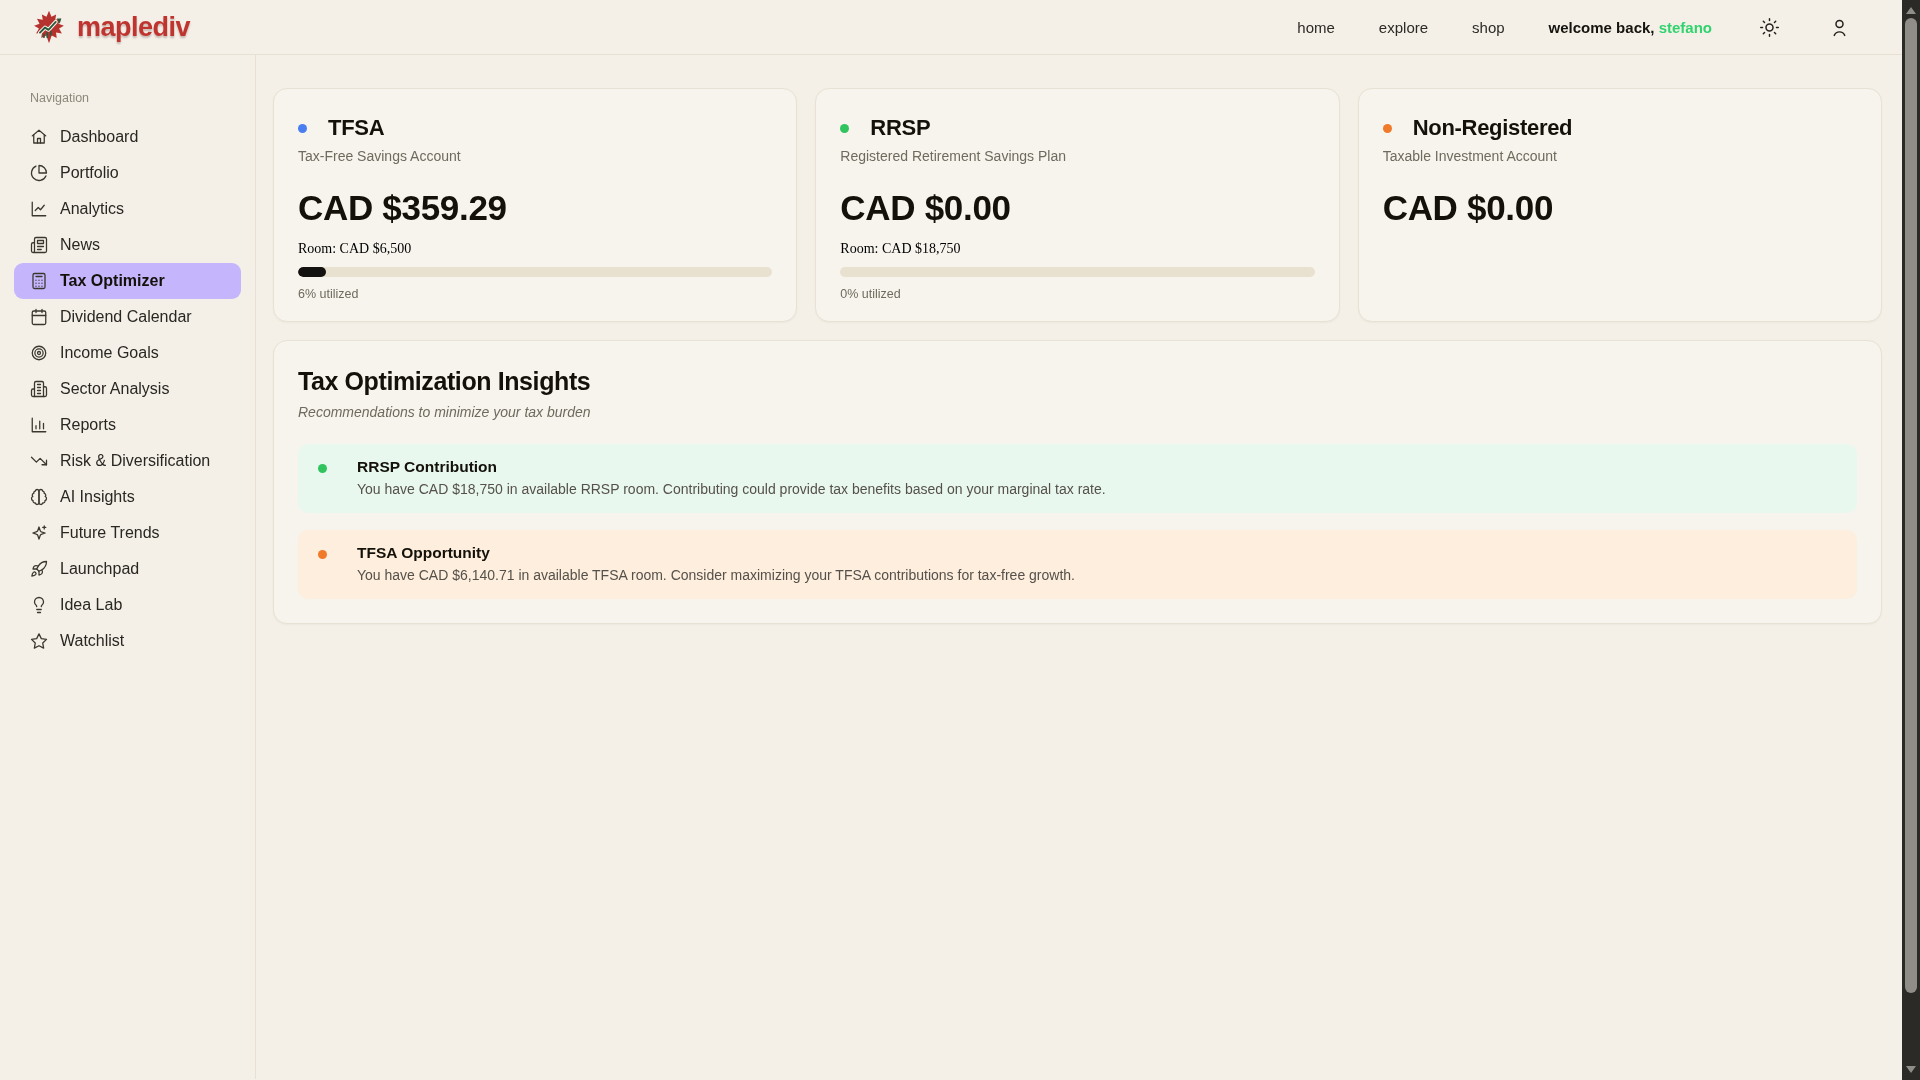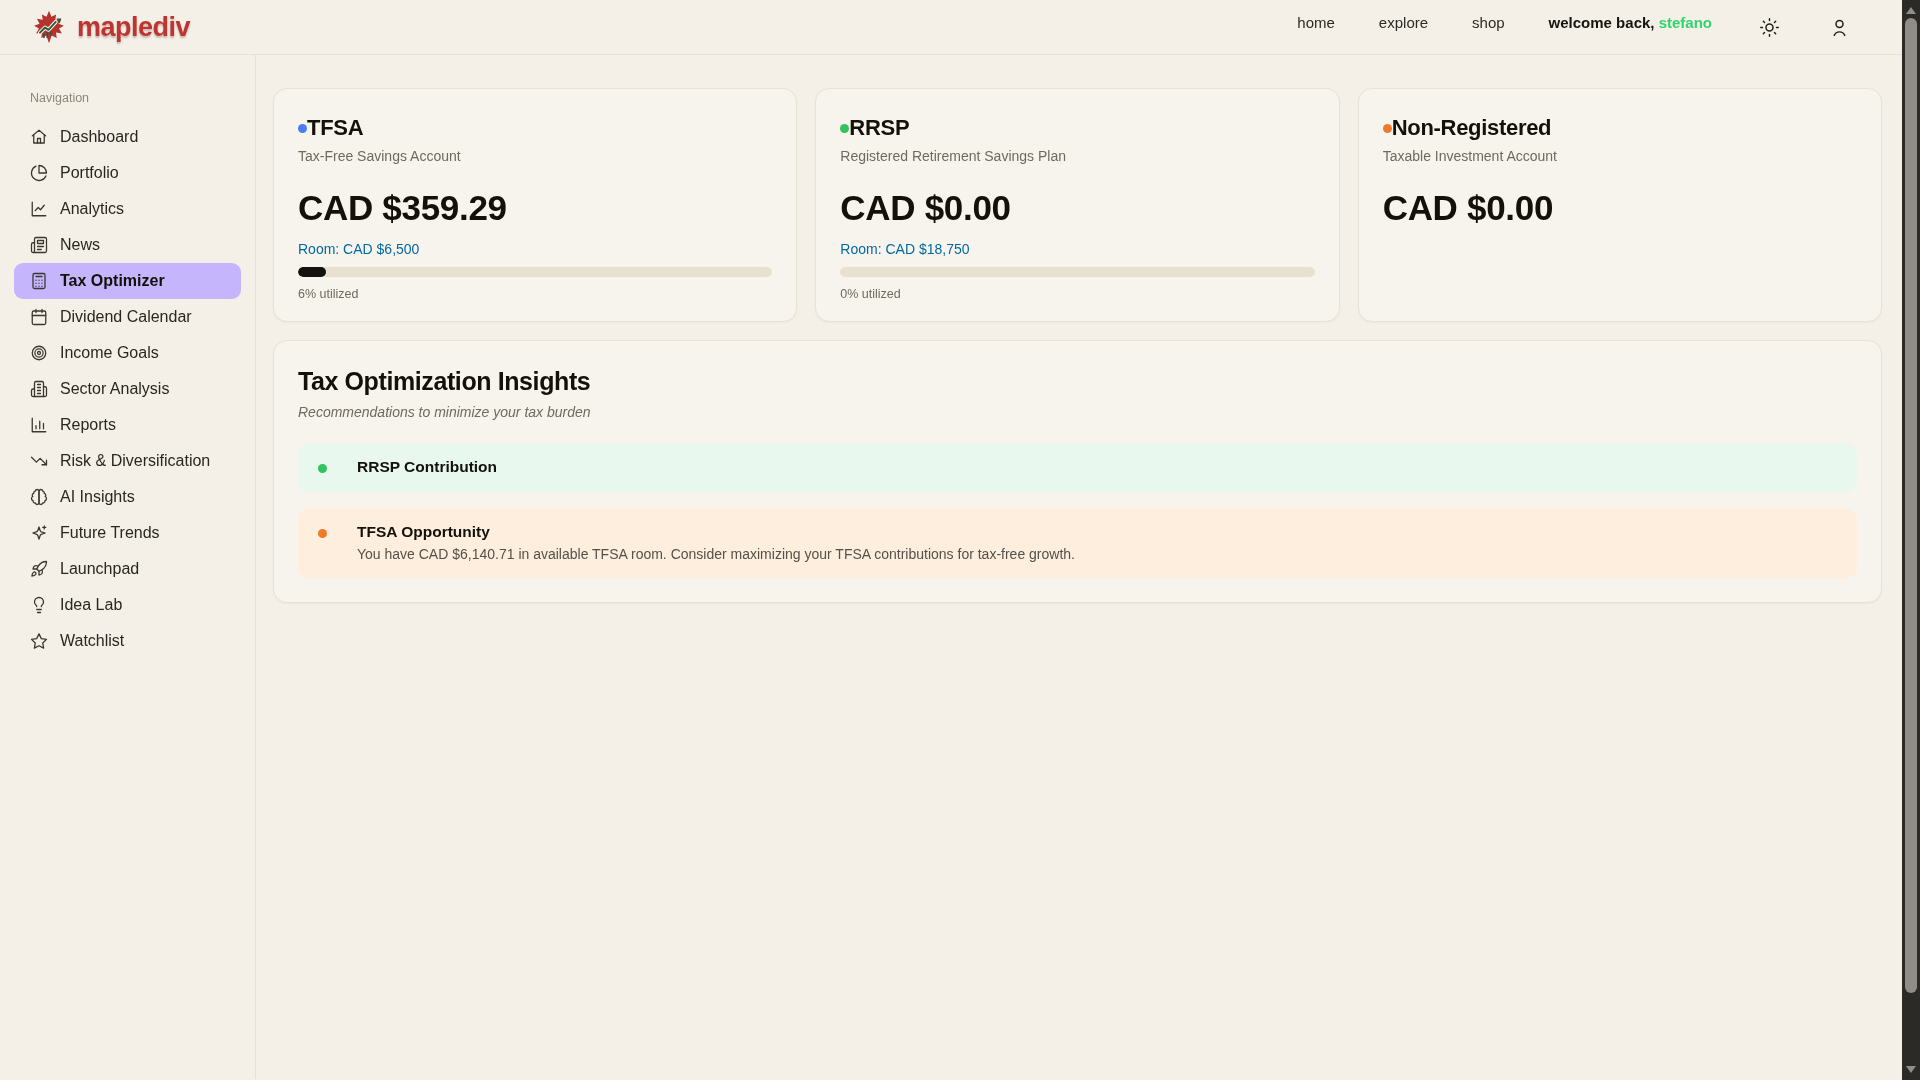--- a/index.html
+++ b/index.html
@@ -13,21 +13,21 @@
   
   .topbar {
     height:55px; display:flex; align-items:center; justify-content:space-between;
     padding:0 50px 0 30px; border-bottom:1px solid #e7e1d3; background:#f4f0e8;
   }
   .brand { display:flex; align-items:center; gap:9px; }
   .brand-name {
     font-size:27px; font-weight:700; letter-spacing:-0.5px; color:#c0342f;
     text-shadow:0 2px 2px rgba(60,20,15,0.25);
   }
-  .topnav { display:flex; align-items:flex-start; gap:44px; }
+  .topnav { display:flex; align-items:center; gap:44px; }
   .topnav a { text-decoration:none; color:#2c2a25; font-size:15px; cursor:pointer; }
   .welcome { font-size:15px; font-weight:700; color:#16140f; }
   .welcome .uname { color:#31d36e; }
   .icon-btn { display:flex; align-items:center; justify-content:center; width:26px; height:26px; cursor:pointer; color:#23211c; }
 
   
   .shell { display:flex; height:1024px; }
 
   
   .sidebar { width:256px; flex:none; border-right:1px solid #e7e1d3; padding:36px 14px 0; }
@@ -39,26 +39,26 @@
   .nav-item.active { background:#c4b5fd; font-weight:700; color:#131109; }
   .nav-icon { display:flex; align-items:center; color:#3a372f; flex:none; }
 
   
   .main { flex:1; padding:33px 20px 0 17px; }
   .cards { display:grid; grid-template-columns:repeat(3,1fr); gap:18px; }
   .card {
     background:#f7f4ed; border:1px solid #e8e2d4; border-radius:14px;
     padding:26px 24px; height:234px; box-shadow:0 1px 2px rgba(90,80,60,0.05);
   }
-  .card-title-row { display:flex; align-items:center; gap:0; }
+  .card-title-row { display:flex; align-items:center; gap:21px; }
   .dot { width:9px; height:9px; border-radius:50%; flex:none; }
   .card-title { font-size:22px; font-weight:700; letter-spacing:-0.3px; color:#131109; }
   .card-sub { font-size:14px; color:#6f6a5e; margin-top:7px; }
   .card-balance { font-size:35px; font-weight:700; letter-spacing:-0.3px; margin-top:24px; color:#131109; }
-  .card-room { font-size:14px; color:#0369a1; margin-top:13px; }
+  .card-room { font-size:14px; color:#000000; margin-top:13px;font-family:Liberation Serif, serif; }
   .progress-track { height:10px; background:#e9e1d0; border-radius:6px; margin-top:10px; overflow:hidden; }
   .progress-fill { height:100%; background:#141210; border-radius:6px; width:0; }
   .card-util { font-size:12.5px; color:#6f6a5e; margin-top:10px; }
 
   .panel {
     margin-top:18px; background:#f7f4ed; border:1px solid #e8e2d4; border-radius:14px;
     padding:26px 24px 24px; box-shadow:0 1px 2px rgba(90,80,60,0.05);
   }
   .panel-title { font-size:25px; font-weight:700; letter-spacing:-0.4px; color:#131109; }
   .panel-sub { font-size:14px; color:#6f6a5e; margin-top:8px;font-style:italic; }
@@ -330,20 +330,21 @@
       </div>
 
       <section class="panel">
         <div class="panel-title">Tax Optimization Insights</div>
         <div class="panel-sub">Recommendations to minimize your tax burden</div>
 
         <div class="insight first" style="background: rgb(233, 248, 238);">
           <span class="insight-dot" style="background: rgb(49, 196, 94);"></span>
           <div class="insight-body">
             <div class="insight-title">RRSP Contribution</div>
+            <div class="insight-desc">You have CAD $18,750 in available RRSP room. Contributing could provide tax benefits based on your marginal tax rate.</div>
           </div>
         </div>
 
         <div class="insight" style="background: rgb(253, 238, 221);">
           <span class="insight-dot" style="background: rgb(240, 121, 42);"></span>
           <div class="insight-body">
             <div class="insight-title">TFSA Opportunity</div>
             <div class="insight-desc">You have CAD $6,140.71 in available TFSA room. Consider maximizing your TFSA contributions for tax-free growth.</div>
           </div>
         </div>

